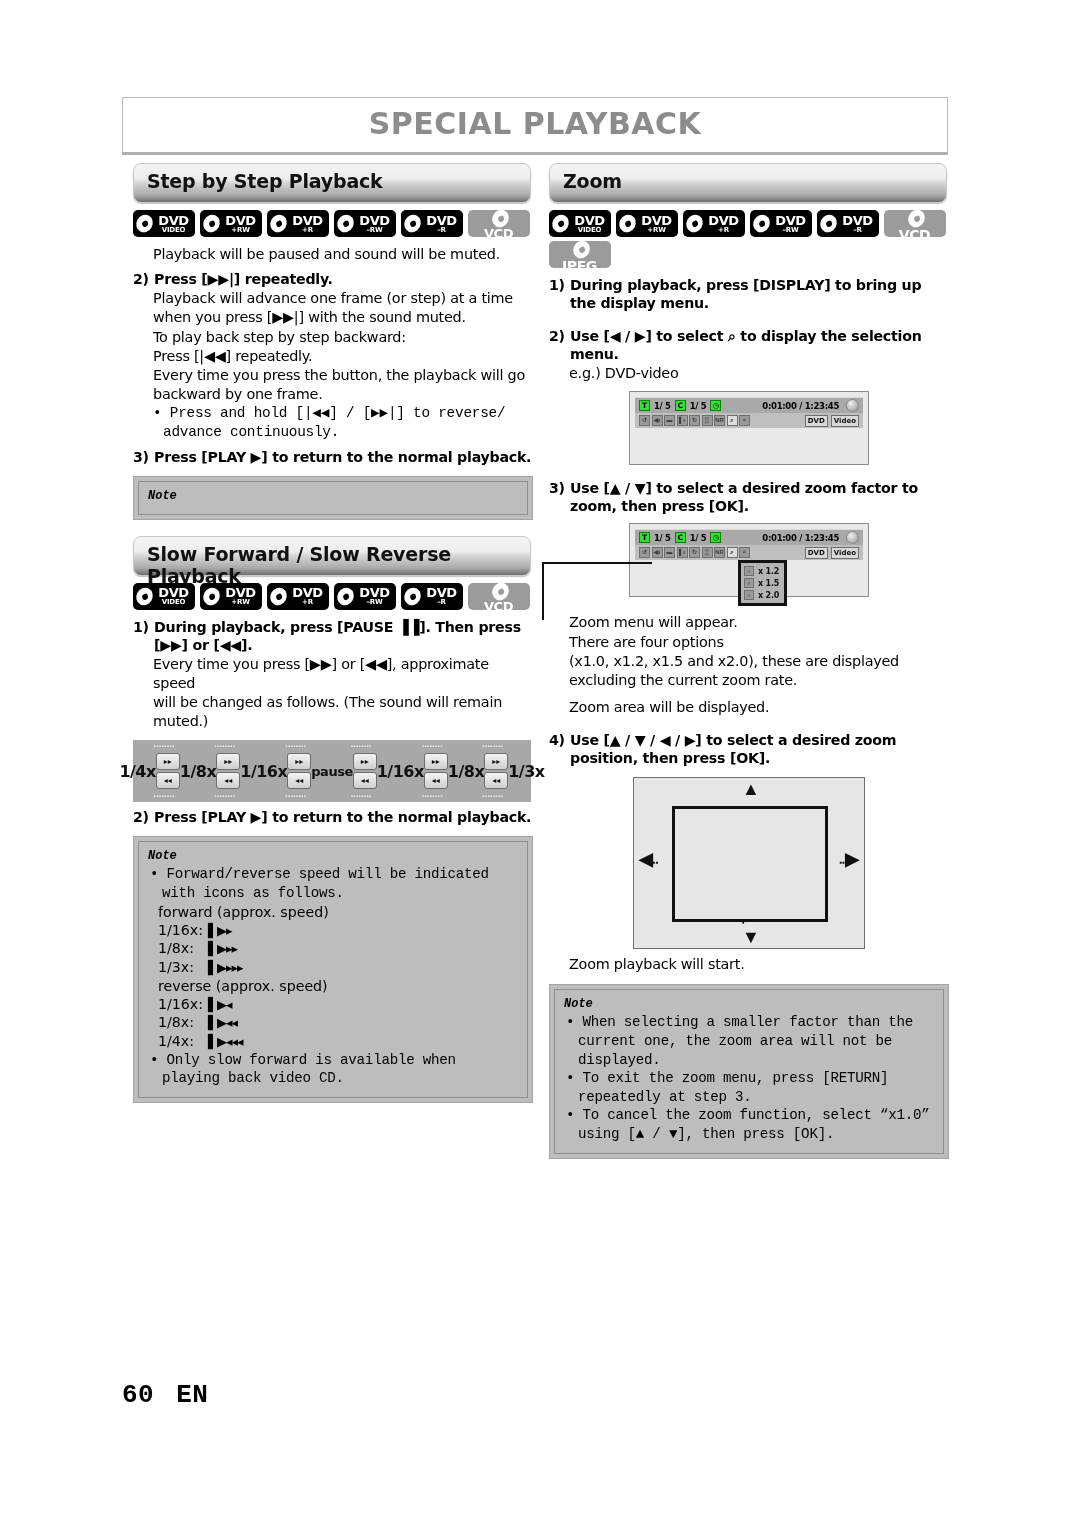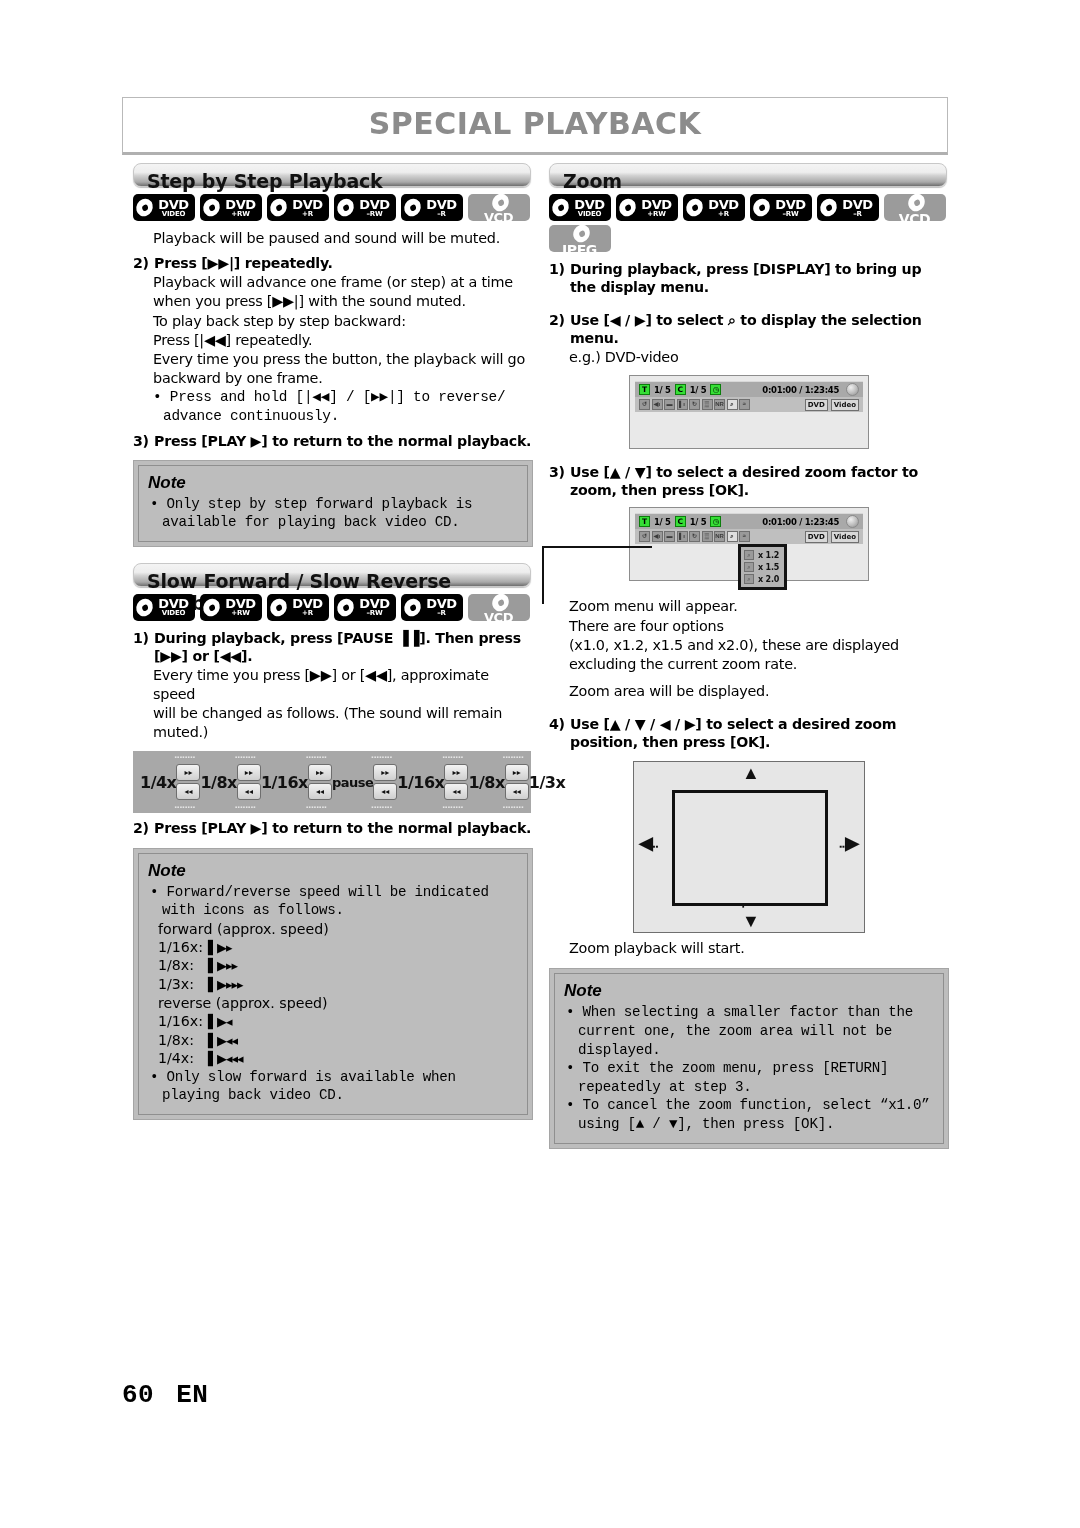--- a/index.html
+++ b/index.html
@@ -54,21 +54,21 @@
     position: absolute;
     width: 400px;
   }
   #col-left  { left: 133px; top: 163px; }
   #col-right { left: 549px; top: 163px; }
 
   
   .sec-head {
     position: relative;
     width: 398px;
-    height: 24px;
+    height: 40px;
     border-radius: 8px;
     background: linear-gradient(to bottom,
        #f4f4f4 0%, #ededed 38%, #d2d2d2 52%, #a9a9a9 82%, #6e6e6e 100%);
     border: 1px solid #c8c8c8;
     box-sizing: border-box;
     margin-bottom: 7px;
     box-shadow: 0 1px 1px rgba(0,0,0,0.25);
   }
   .sec-head span {
     position: absolute;
@@ -192,44 +192,44 @@
     padding: 4px;
     margin: 10px 0 0 0;
     box-sizing: border-box;
   }
   .note-inner {
     background: #bdbdbd;
     border: 1px solid #8f8f8f;
     padding: 7px 9px 9px 9px;
   }
   .note-title {
-    font-size: 17px;
+    font-size: 12px;
     font-weight: bold;
     font-style: italic;
     margin-bottom: 2px;
-    font-family: Liberation Sans, sans-serif;
+    font-family: Liberation Mono, monospace;
   }
   .note-box .bullet {
     margin-left: 2px;
     padding-left: 12px;
     text-indent: -12px;
     font-size: 14.2px;
     line-height: 1.31;
   }
 
   
   .speed-diagram {
     background: #a8a8a8;
     width: 398px;
     height: 62px;
     margin-top: 9px;
     position: relative;
     display: flex;
     align-items: center;
-    justify-content: space-between;
+    justify-content: center;
     padding: 0 7px;
     box-sizing: border-box;
   }
   .speed-label {
     font-size: 16px;
     font-weight: bold;
     font-family: "DejaVu Sans", sans-serif;
     letter-spacing: -0.5px;
     color: #111;
   }
@@ -521,21 +521,20 @@
     <p class="body-line">Press [|◀◀] repeatedly.</p>
     <p class="body-line">Every time you press the button, the playback will go</p>
     <p class="body-line">backward by one frame.</p>
     <p class="bullet">Press and hold [|◀◀] / [▶▶|] to reverse/ advance continuously.</p>
 
     <p class="step"><span class="num">3)</span><span>Press [PLAY ▶] to return to the normal playback.</span></p>
 
     <div class="note-box">
       <div class="note-inner">
         <div class="note-title">Note</div>
-        <p class="bullet">Only step by step forward playback is available for playing back video CD.</p>
       </div>
     </div>
 
     <div class="gap-md"></div>
 
     <div class="sec-head">
       <span>Slow Forward / Slow Reverse Playback</span>
     </div>
 
     <div class="logo-row">

